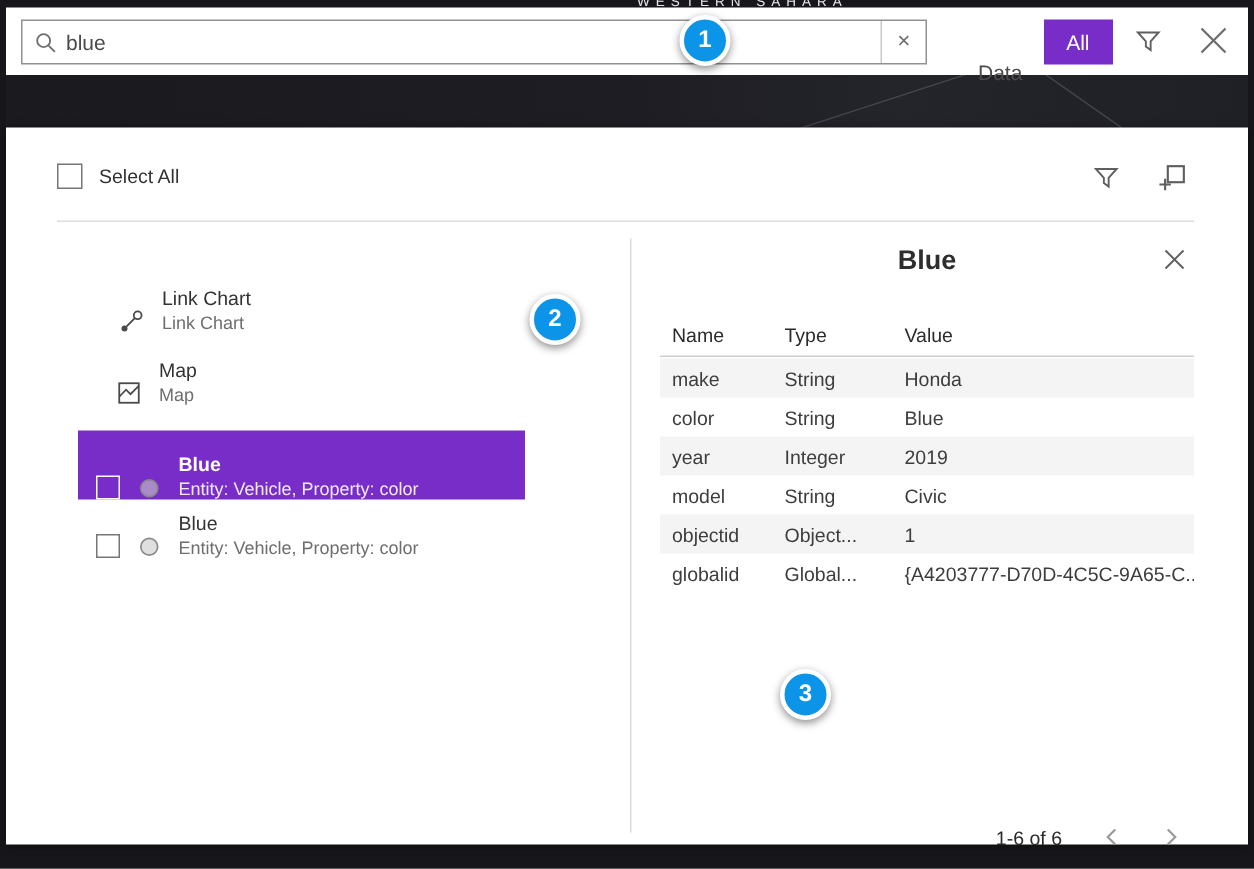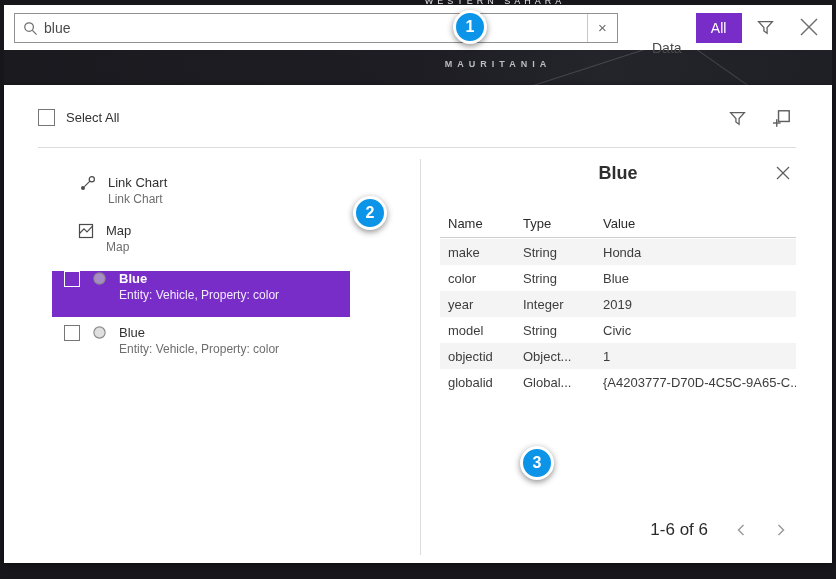--- a/index.html
+++ b/index.html
@@ -42,21 +42,21 @@
     box-shadow:0 1px 6px rgba(0,0,0,.45);}
   .select-all{position:absolute;left:34px;top:24px;display:flex;align-items:center;gap:11px;}
   .cb{width:17px;height:17px;border:1px solid #767676;background:#fff;display:inline-block;box-sizing:border-box;}
   .sa-label{font-size:13px;color:#323232;cursor:pointer;}
   .p-filter{position:absolute;left:724px;top:25px;width:18px;height:18px;}
   .p-add{position:absolute;left:768px;top:24px;width:19px;height:19px;}
   .h-divider{position:absolute;left:34px;top:62px;width:758px;height:1px;background:#dcdcdc;}
   .v-divider{position:absolute;left:416px;top:74px;width:1px;height:396px;background:#dcdcdc;}
 
   
-  .item{position:absolute;display:flex;align-items:flex-start;cursor:pointer;}
+  .item{position:absolute;display:flex;align-items:flex-end;cursor:pointer;margin-top:16px;}
   .it-icon{display:inline-flex;}
   .it-text{display:flex;flex-direction:column;gap:2px;}
   .it-title{font-size:13px;color:#323232;line-height:15px;}
   .it-sub{font-size:12px;color:#6e6e6e;line-height:14px;}
   .item-1{left:76px;top:90px;gap:12px;}
   .item-2{left:74px;top:138px;gap:12px;}
   .item-3{left:48px;top:186px;width:298px;height:46px;background:#782dc8;gap:12px;
     padding-left:12px;box-sizing:border-box;}
   .item-3 .it-title{color:#fff;font-weight:bold;}
   .item-3 .it-sub{color:#f1eafb;}
@@ -71,42 +71,41 @@
   .thead{position:absolute;left:436px;top:131px;width:356px;display:flex;padding-left:8px;
     box-sizing:border-box;font-size:13px;color:#2b2b2b;}
   .thead-line{position:absolute;left:436px;top:152px;width:356px;height:1px;background:#cfcfcf;}
   .tbody{position:absolute;left:436px;top:154px;width:356px;}
   .trow{display:flex;height:26px;align-items:center;padding-left:8px;box-sizing:border-box;
     font-size:13px;color:#3d3d3d;}
   .trow:nth-child(odd){background:#f4f4f4;}
   .c1{width:75px;}
   .c2{width:80px;}
   .c3{flex:1;white-space:nowrap;overflow:hidden;}
-  .pagination{position:absolute;left:436px;top:436px;width:356px;height:18px;display:flex;
+  .pagination{position:absolute;left:436px;top:464px;width:356px;height:18px;display:flex;
     align-items:center;justify-content:flex-end;gap:26px;padding-right:8px;box-sizing:border-box;
-    font-size:17px;color:#2b2b2b;}
+    font-size:13px;color:#2b2b2b;}
   .pg-btn{width:14px;height:14px;display:inline-flex;align-items:center;justify-content:center;}
 
   
   .callout{position:absolute;z-index:9;width:28px;height:28px;border-radius:50%;background:#0c95e8;
     border:3px solid #fff;box-shadow:0 2px 6px rgba(0,0,0,.45);color:#fff;text-align:center;
     font-size:16px;font-weight:bold;line-height:28px;}
   .co1{left:453px;top:10px;}
   .co2{left:353px;top:196px;}
   .co3{left:520px;top:446px;}
 </style>
 </head>
 <body>
 
 <div class="frame">
 
   <span class="map-peek">WESTERN SAHARA</span>
 
   <div class="map-strip">
-    <span class="map-label">MAURITANIA</span>
     <i class="map-line l1"></i>
     <i class="map-line l2"></i>
   </div>
 
   <div class="topbar">
     <div class="search-box">
       <span class="s-icon">
         <svg width="15" height="15" viewBox="0 0 16 16">
             <circle cx="6.5" cy="6.5" r="4.6" fill="none" stroke="#6e6e6e" stroke-width="1.3"></circle>
             <line x1="10" y1="10" x2="14.5" y2="14.5" stroke="#6e6e6e" stroke-width="1.3"></line>

